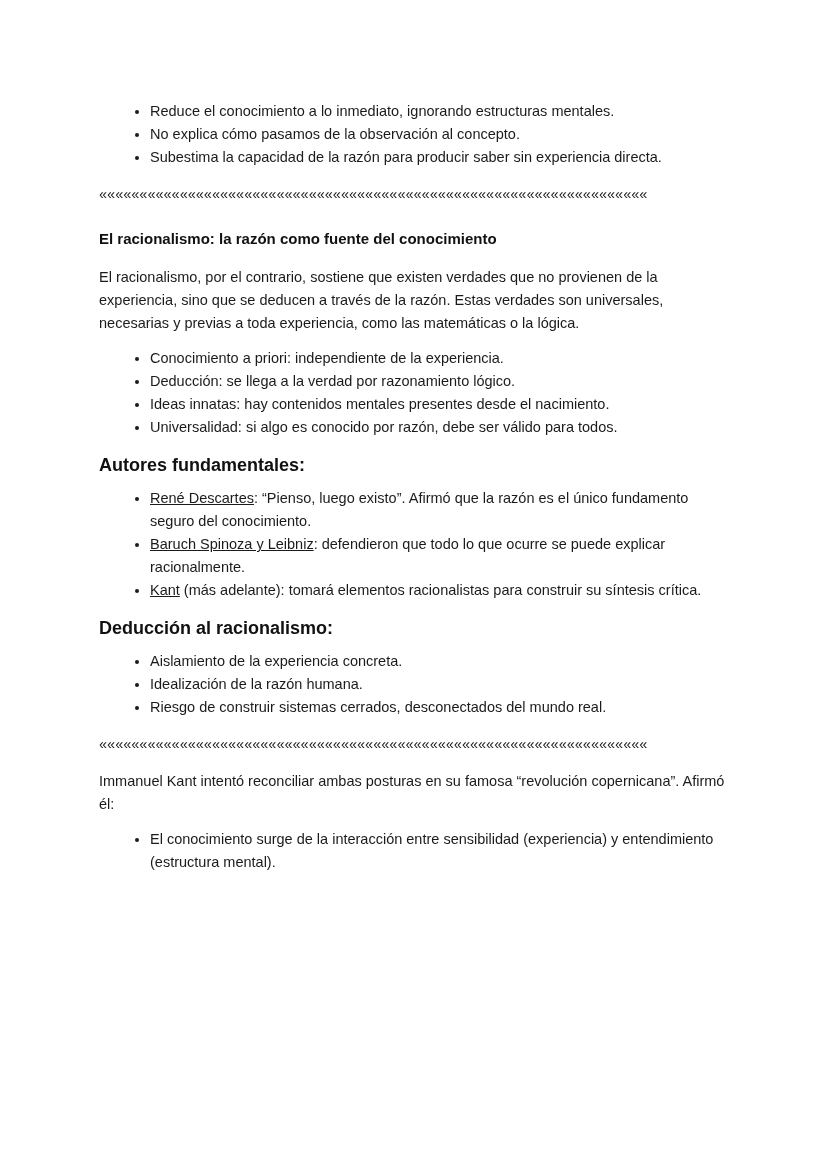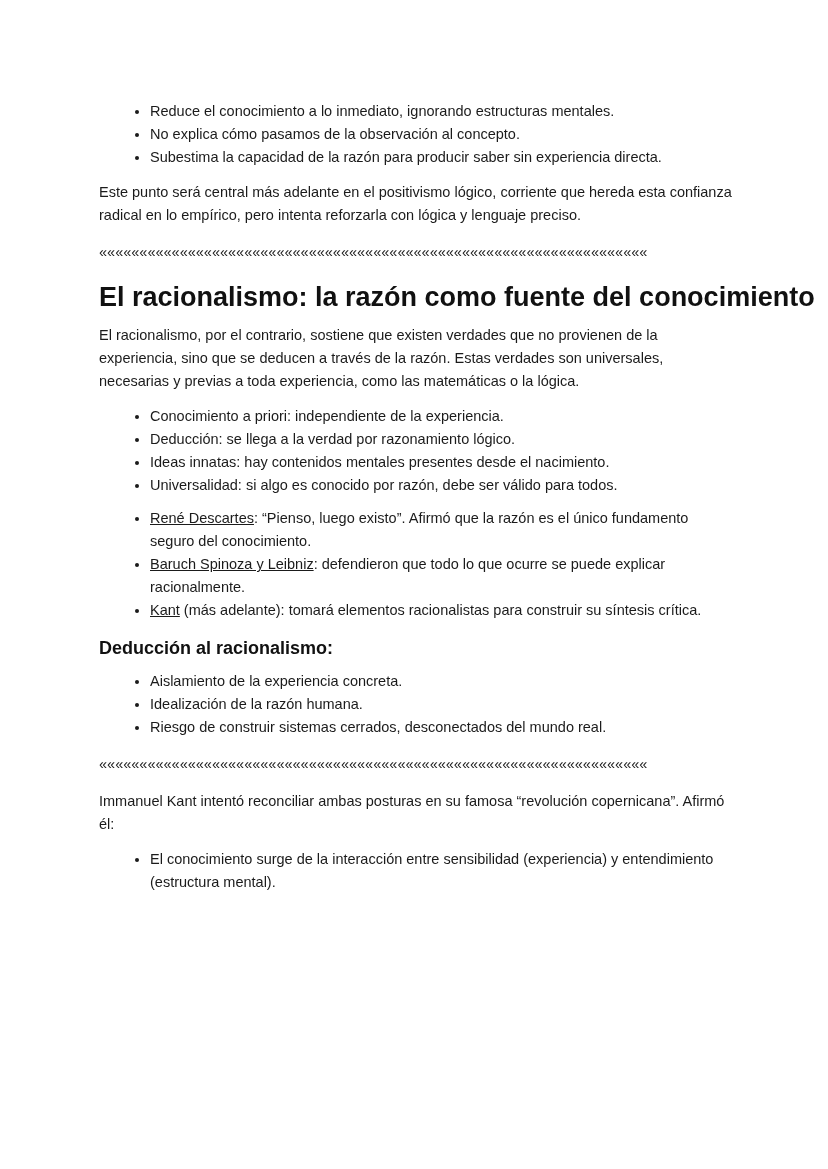--- a/index.html
+++ b/index.html
@@ -38,21 +38,21 @@
     line-height: 23px;
   }
   .separator {
     font-size: 14.5px;
     line-height: 23px;
     margin: 14px 0;
     white-space: nowrap;
     letter-spacing: 0;
   }
   h1.doc-h1 {
-    font-size: 27px;
+    font-size: 15px;
     line-height: 30px;
     font-weight: 700;
     margin: 18px 0 6px 0;
     white-space: nowrap;
     color: #111111;
   }
   h3.doc-h3 {
     font-size: 18px;
     line-height: 24px;
     font-weight: 700;
@@ -69,36 +69,36 @@
 
 <div class="page">
   <div class="content">
 
     <ul class="bullets">
       <li>Reduce el conocimiento a lo inmediato, ignorando estructuras mentales.</li>
       <li>No explica cómo pasamos de la observación al concepto.</li>
       <li>Subestima la capacidad de la razón para producir saber sin experiencia directa.</li>
     </ul>
 
-    <p class="para">Este punto será central más adelante en el positivismo lógico, corriente que hereda esta confianza radical en lo empírico, pero intenta reforzarla con lógica y lenguaje preciso.</p>
 
     <div class="separator">««««««««««««««««««««««««««««««««««««««««««««««««««««««««««««««««««««</div>
 
     <h1 class="doc-h1">El racionalismo: la razón como fuente del conocimiento</h1>
 
     <p class="para">El racionalismo, por el contrario, sostiene que existen verdades que no provienen de la experiencia, sino que se deducen a través de la razón. Estas verdades son universales, necesarias y previas a toda experiencia, como las matemáticas o la lógica.</p>
 
 
     <ul class="bullets">
       <li>Conocimiento a priori: independiente de la experiencia.</li>
       <li>Deducción: se llega a la verdad por razonamiento lógico.</li>
       <li>Ideas innatas: hay contenidos mentales presentes desde el nacimiento.</li>
       <li>Universalidad: si algo es conocido por razón, debe ser válido para todos.</li>
     </ul>
 
+    <h3 class="doc-h3">Autores fundamentales:</h3>
 
     <ul class="bullets">
       <li><span class="underline">René Descartes</span><span>: “Pienso, luego existo”. Afirmó que la razón es el único fundamento seguro del conocimiento.</span></li>
       <li><span class="underline">Baruch Spinoza y Leibniz</span><span>: defendieron que todo lo que ocurre se puede explicar racionalmente.</span></li>
       <li><span class="underline">Kant</span><span> (más adelante): tomará elementos racionalistas para construir su síntesis crítica.</span></li>
     </ul>
 
     <h3 class="doc-h3">Deducción al racionalismo:</h3>
 
     <ul class="bullets">

